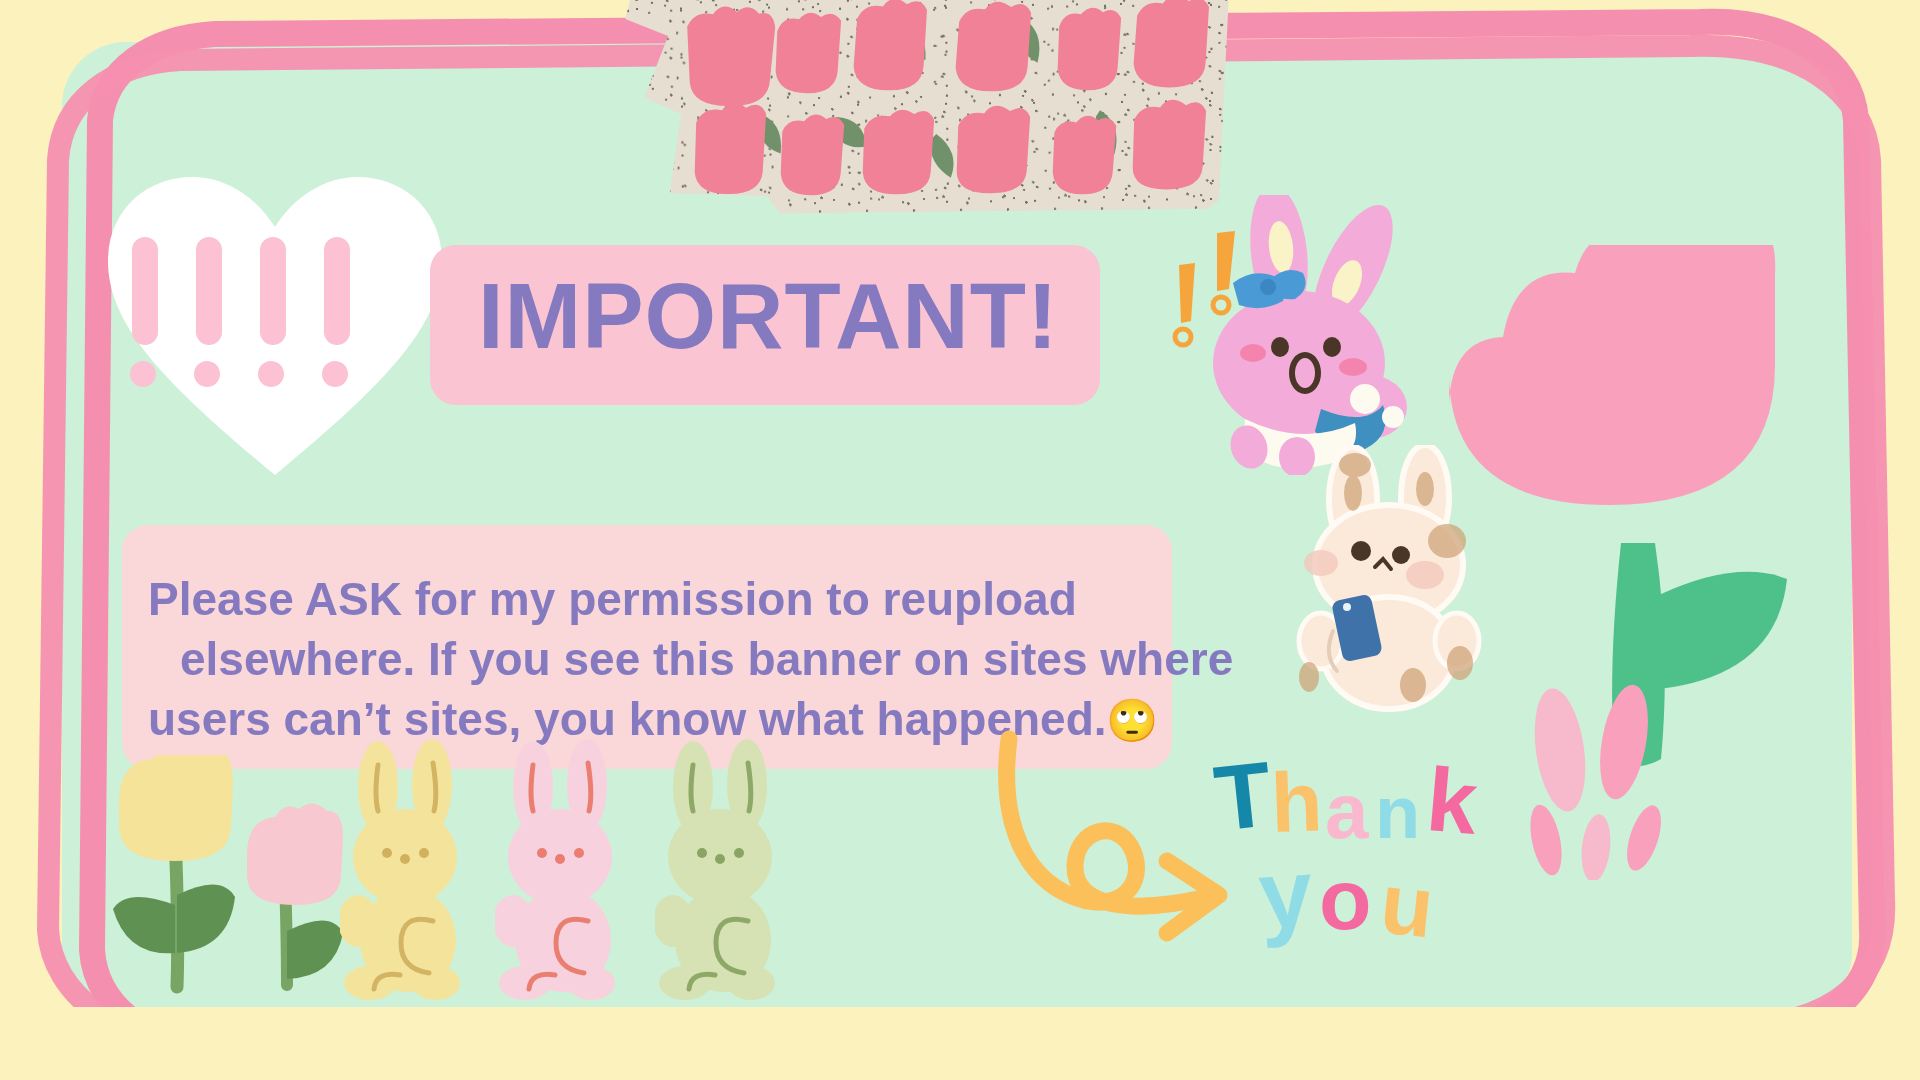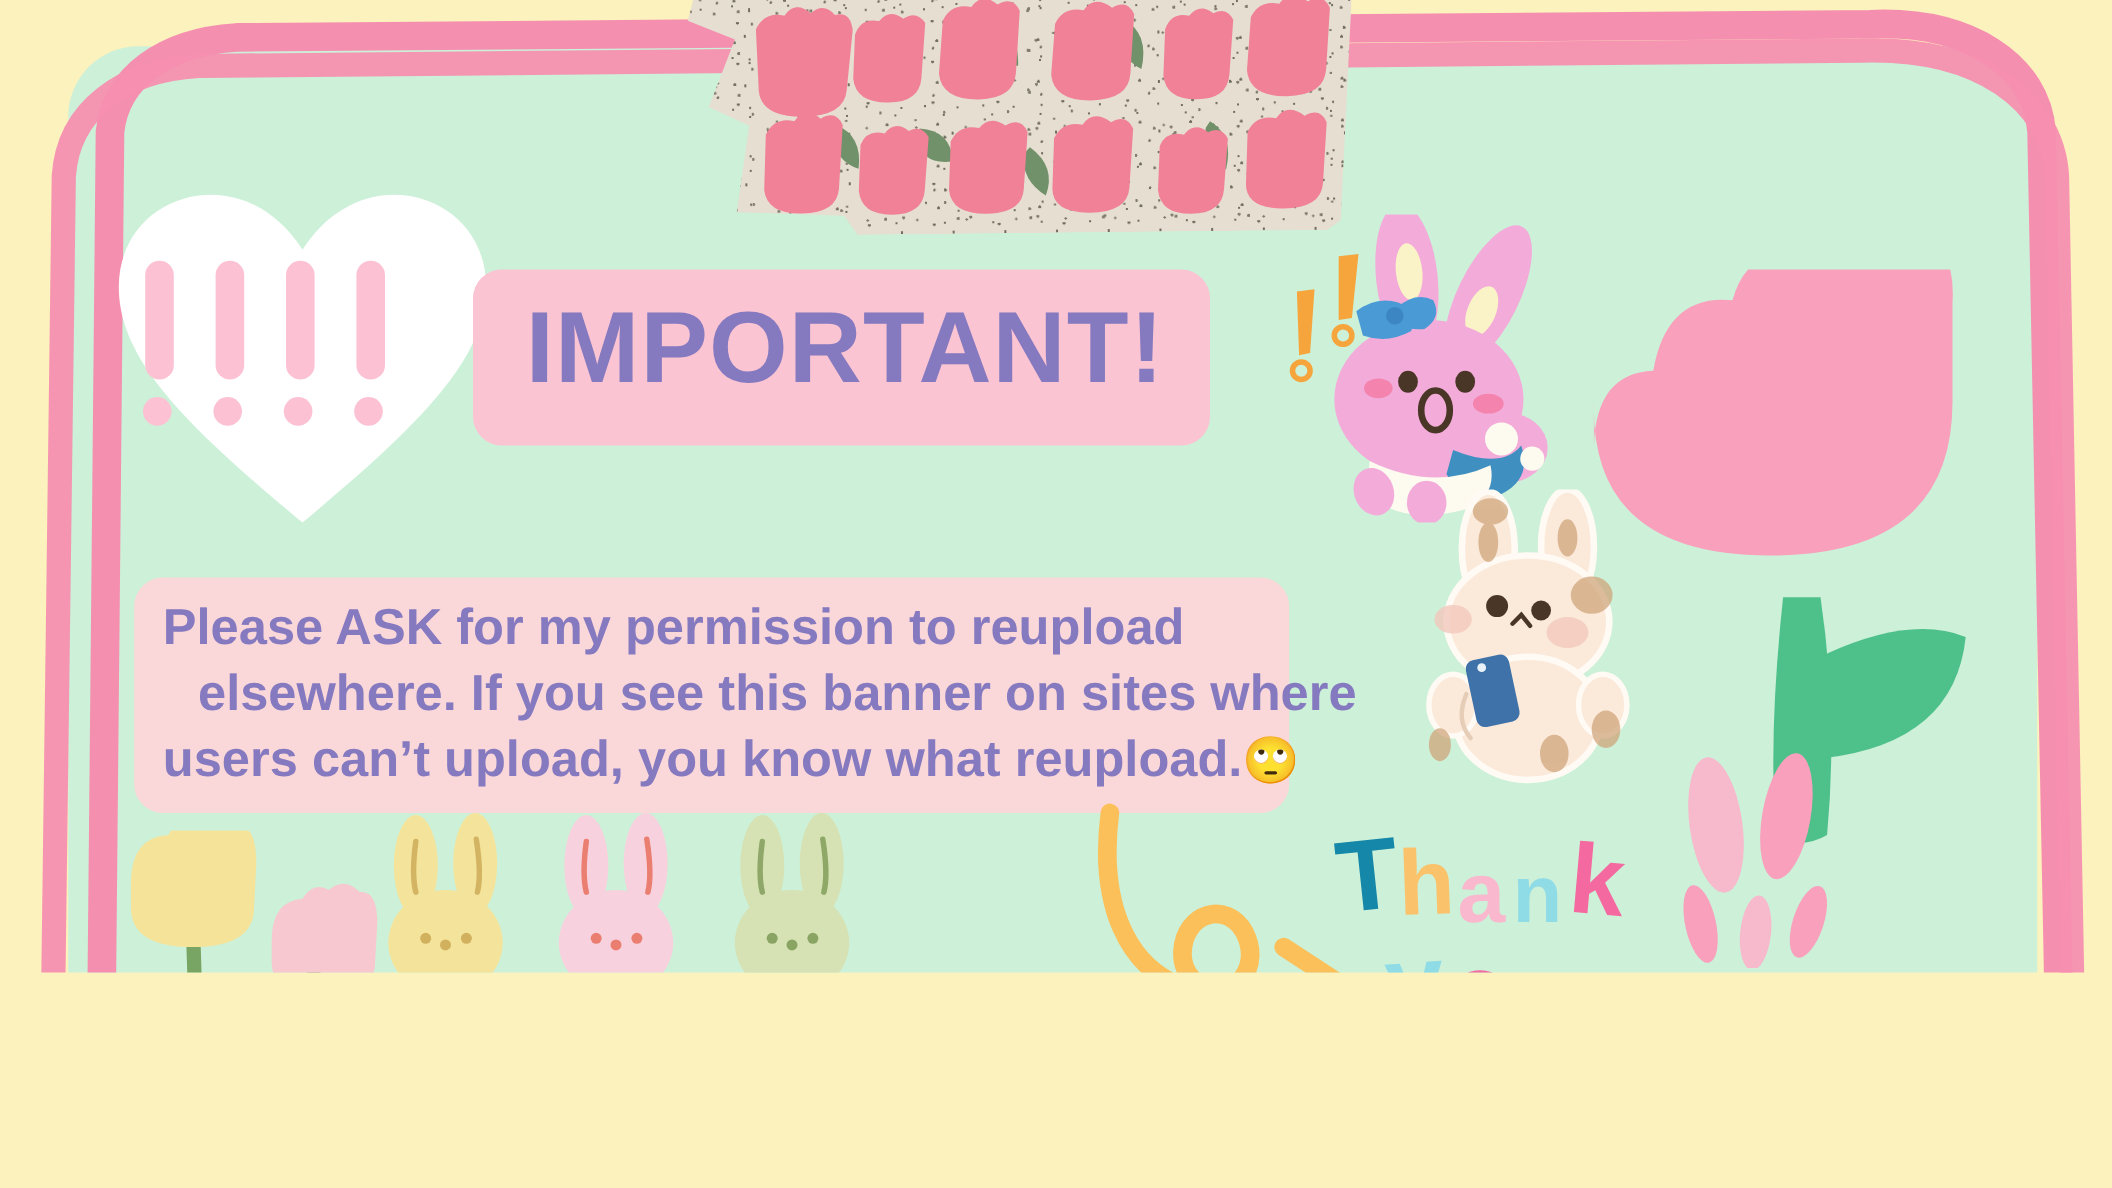--- a/index.html
+++ b/index.html
@@ -9,21 +9,21 @@
     height: 1080px;
     overflow: hidden;
   }
   body {
     font-family: "Liberation Sans", sans-serif;
     background: #fcf2bd;
   }
   #stage {
     position: relative;
     width: 1920px;
-    height: 884px;
+    height: 1007px;
     background: #fcf2bd;
     overflow: hidden;
   }
 
   
   .frame-svg {
     position: absolute;
     left: 0; top: 0;
     width: 1920px; height: 1080px;
     pointer-events: none;
@@ -271,24 +271,24 @@
 
   <svg class="sticker" style="left:1520px; top:680px;" width="180" height="200" viewBox="0 0 180 200">
     <ellipse cx="40" cy="70" rx="24" ry="62" fill="#f7b9cc" transform="rotate(-8 40 70)"></ellipse>
     <ellipse cx="104" cy="62" rx="22" ry="58" fill="#f9a0bd" transform="rotate(10 104 62)"></ellipse>
     <ellipse cx="26" cy="160" rx="14" ry="36" fill="#f9a0bd" transform="rotate(-12 26 160)"></ellipse>
     <ellipse cx="76" cy="168" rx="14" ry="34" fill="#f7b9cc" transform="rotate(6 76 168)"></ellipse>
     <ellipse cx="124" cy="158" rx="14" ry="34" fill="#f9a0bd" transform="rotate(18 124 158)"></ellipse>
   </svg>
 
   <div class="msg-box" style="background: rgb(250, 215, 216);">
-    <div class="msg-line" style="color: rgb(133, 121, 192);"> Please ASK for my permission to reupload</div>
+    <div class="msg-line" style="color: rgb(133, 121, 192); margin-top: 30px;"> Please ASK for my permission to reupload</div>
     <div class="msg-line" style="color: rgb(133, 121, 192); margin-left: 32px;">elsewhere. If you see this banner on sites where</div>
     <div class="msg-line" style="color: rgb(133, 121, 192);">
-      <span>users can’t upload, you know what reupload.</span><span class="emoji">🙄</span>
+      <span>users can’t sites, you know what happened.</span><span class="emoji">🙄</span>
     </div>
   </div>
 
   <svg class="sticker" style="left:95px; top:755px;" width="270" height="250" viewBox="0 0 270 250">
     <path d="M80,80 q4,96 2,152" stroke="#79a564" stroke-width="13" fill="none" stroke-linecap="round"></path>
     <path d="M80,150 q-48,-18 -62,4 q14,48 62,44z" fill="#5f9152"></path>
     <path d="M82,140 q44,-22 58,2 q-6,52 -58,56z" fill="#5f9152"></path>
     <path d="M24,48 q0,-42 34,-44 q10,-18 28,-10 q16,-14 32,2 q20,-4 20,34 l-2,40
              q0,36 -56,36 q-56,0 -56,-36z" fill="#f5e39a"></path>
     <path d="M190,120 q2,66 2,110" stroke="#79a564" stroke-width="12" fill="none" stroke-linecap="round"></path>

